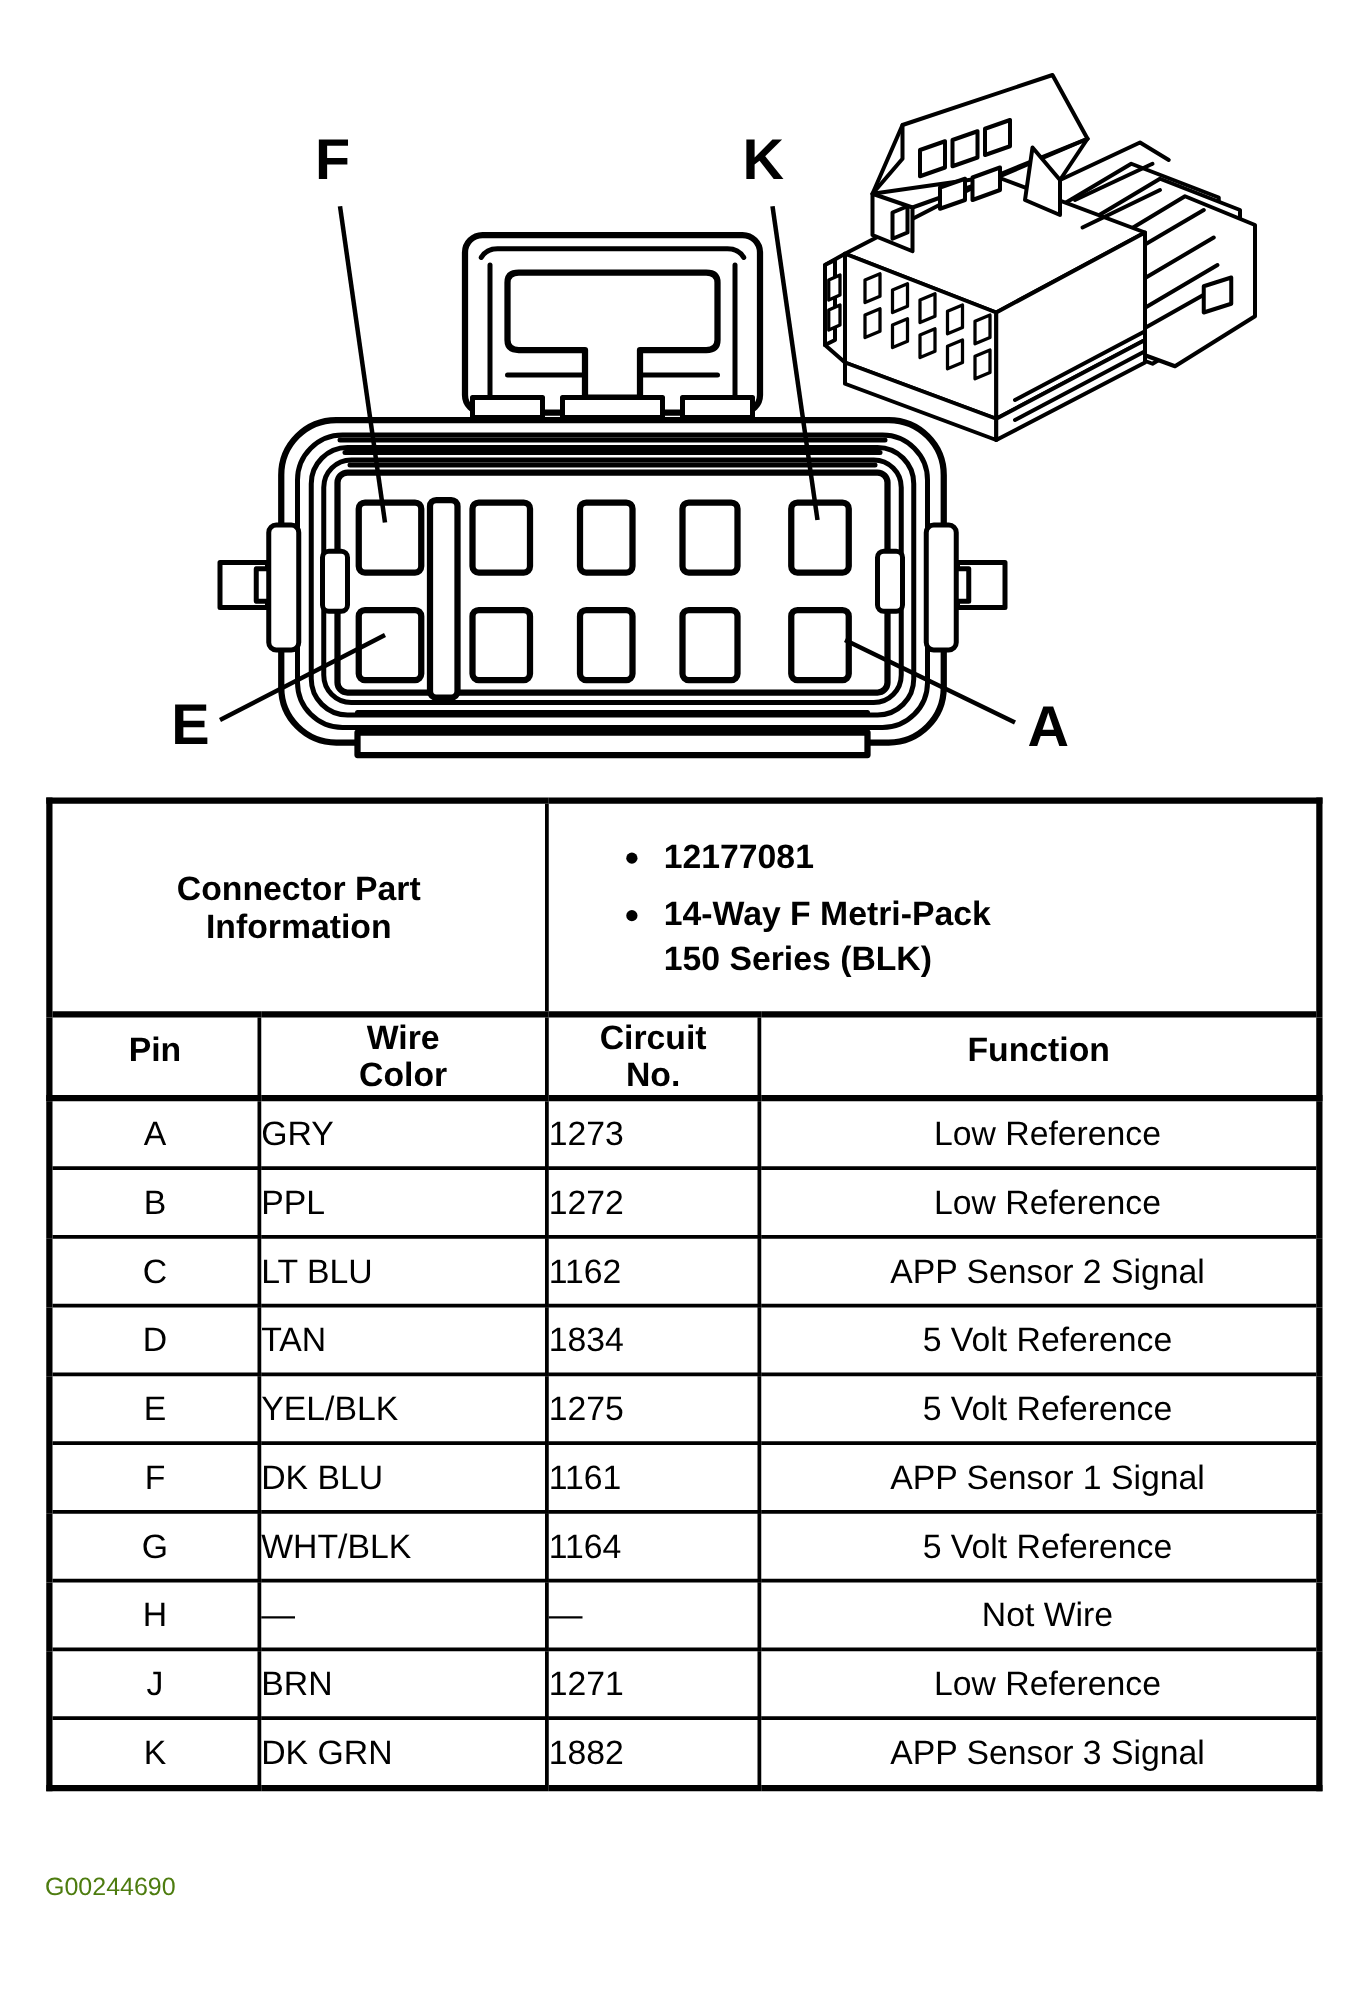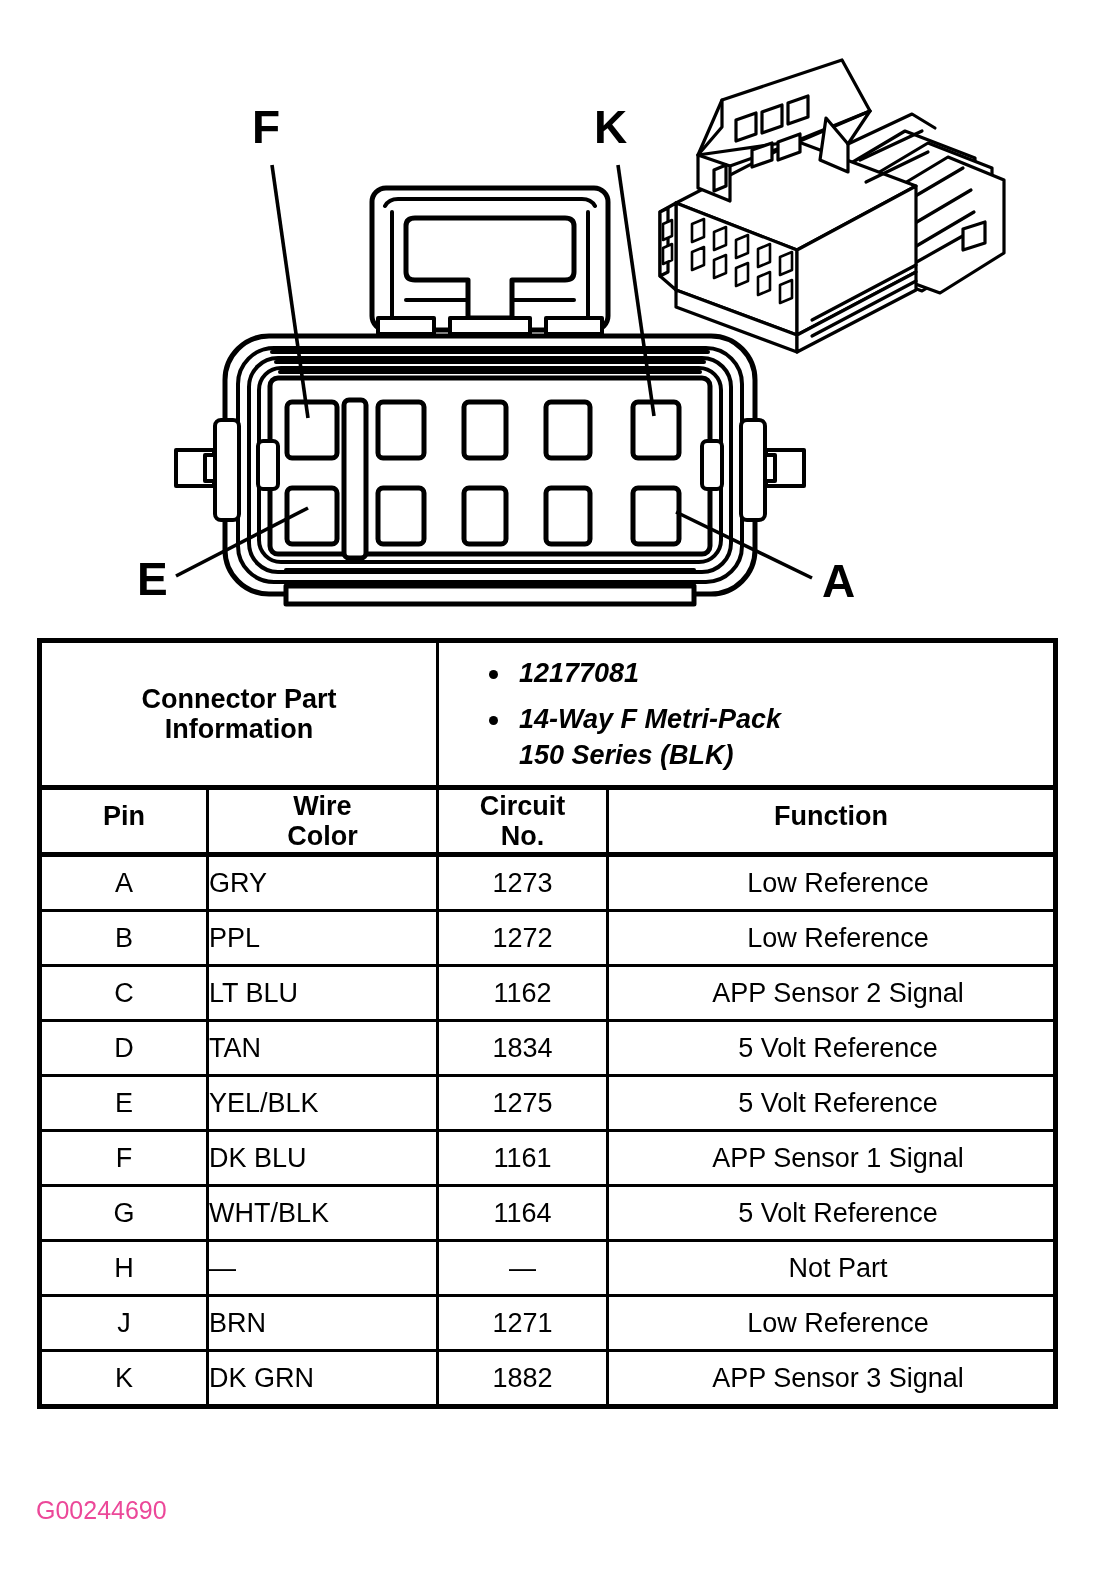--- a/index.html
+++ b/index.html
@@ -66,23 +66,22 @@
     line-height: 34px;
     height: 138px;
     border-top-width: 5px !important;
   }
   .cpi-list-cell {
     padding: 12px 0 12px 46px !important;
     border-top-width: 5px !important;
   }
   ul.part-list {
     list-style: none;
-    margin: 0;
+    margin: 12px;
     padding: 0;
-    font-style: italic;
   }
   ul.part-list li {
     position: relative;
     font-weight: bold;
     font-size: 27px;
     line-height: 36px;
     padding-left: 34px;
     margin-bottom: 10px;
   }
   ul.part-list li:last-child { margin-bottom: 0; }
@@ -109,33 +108,33 @@
   }
   .colhead.two-line { vertical-align: middle; padding-bottom: 0 !important; }
 
   #conn-table tbody td {
     height: 52px;
     font-size: 27px;
     line-height: 30px;
   }
   td.c-pin { text-align: center; }
   td.c-wire { }
-  td.c-circ { text-align: center; }
+  td.c-circ { text-align: left; }
   td.c-func { text-align: center; padding-left: 14px !important; }
   #conn-table tbody tr:last-child td { border-bottom-width: 5px; margin-top: 35px; }
 
   
   #footer-code {
     position: absolute;
     left: 36px;
     top: 1496px;
     font-family: "Liberation Sans", sans-serif;
-    font-size: 25px;
+    font-size: 20px;
     line-height: 28px;
-    color: #ec4899;
+    color: #4d7c0f;
   }
 </style>
 </head>
 <body>
 
 <div id="diagram-region">
 
   <svg id="diagram-svg" width="1094" height="640" viewBox="0 0 1094 640">
 
     <g fill="none" stroke="#000" stroke-width="3.2" stroke-linejoin="round" stroke-linecap="round">
@@ -388,21 +387,21 @@
       <tr>
         <td class="c-pin  outer-l">G</td>
         <td class="c-wire">WHT/BLK</td>
         <td class="c-circ">1164</td>
         <td class="c-func outer-r">5 Volt Reference</td>
       </tr>
       <tr>
         <td class="c-pin  outer-l">H</td>
         <td class="c-wire">—</td>
         <td class="c-circ">—</td>
-        <td class="c-func outer-r">Not Part</td>
+        <td class="c-func outer-r">Not Wire</td>
       </tr>
       <tr>
         <td class="c-pin  outer-l">J</td>
         <td class="c-wire">BRN</td>
         <td class="c-circ">1271</td>
         <td class="c-func outer-r">Low Reference</td>
       </tr>
       <tr>
         <td class="c-pin  outer-l">K</td>
         <td class="c-wire">DK GRN</td>

